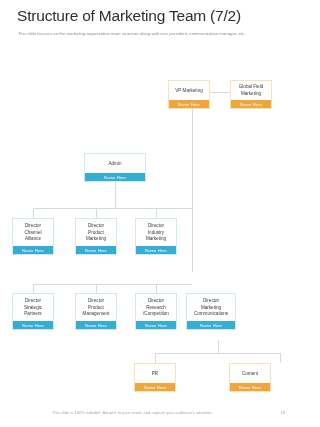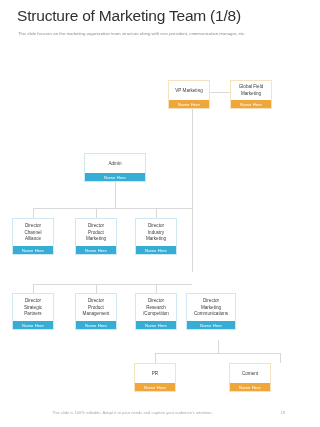--- a/index.html
+++ b/index.html
@@ -113,21 +113,21 @@
     top: 410px;
     font-size: 4.1px;
     color: #a9a9a9;
   }
 </style>
 </head>
 <body>
 
 <div id="slide">
 
-  <div id="title">Structure of Marketing Team (1/8)</div>
+  <div id="title">Structure of Marketing Team (7/2)</div>
 
   <div id="subtitle">This slide focuses on the marketing organization team structure along with vice president, communication manager, etc.</div>
 
   <div id="chart">
 
     <div class="ln h" style="left:209px; top:40px; width:22px;"></div>
 
     <div class="ln v" style="left:192px; top:57px; height:163px;"></div>
 
     <div class="ln v" style="left:115px; top:130px; height:26px;"></div>

